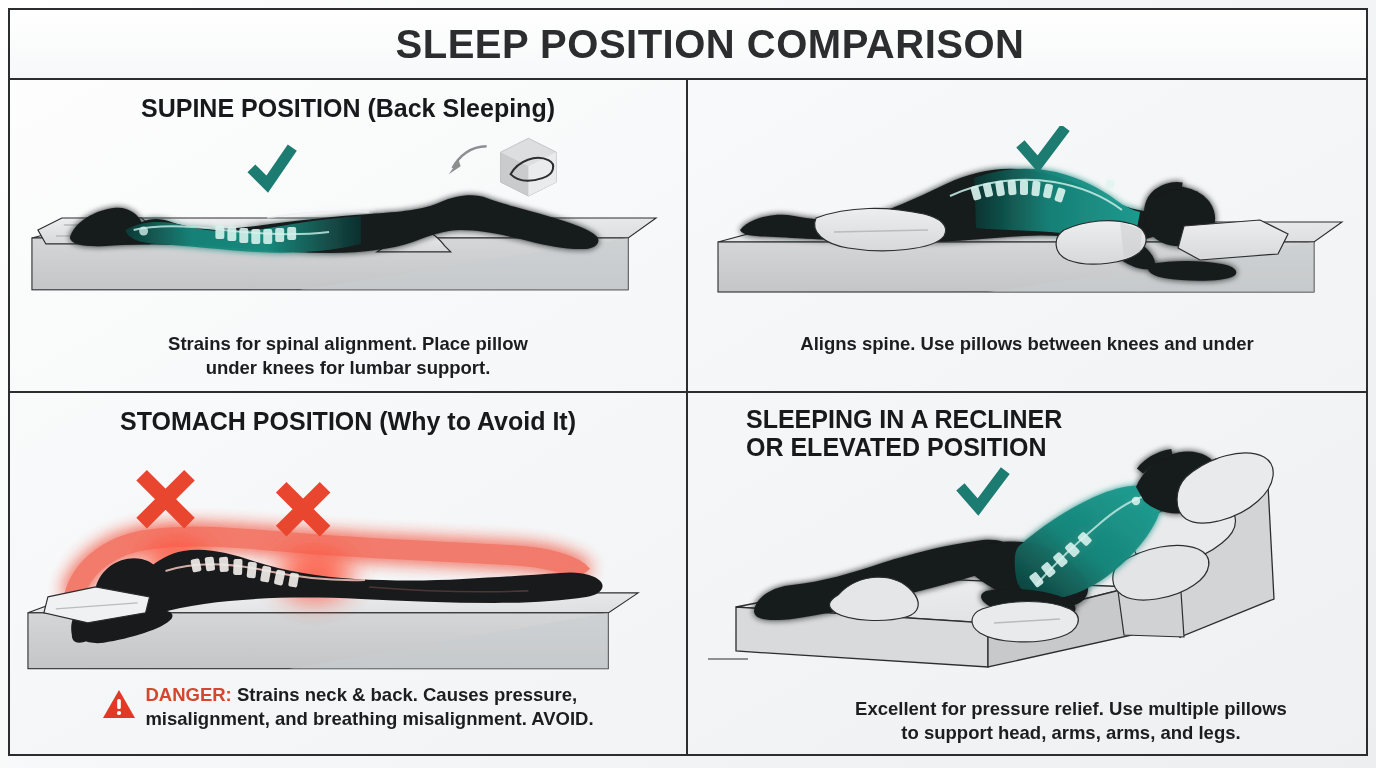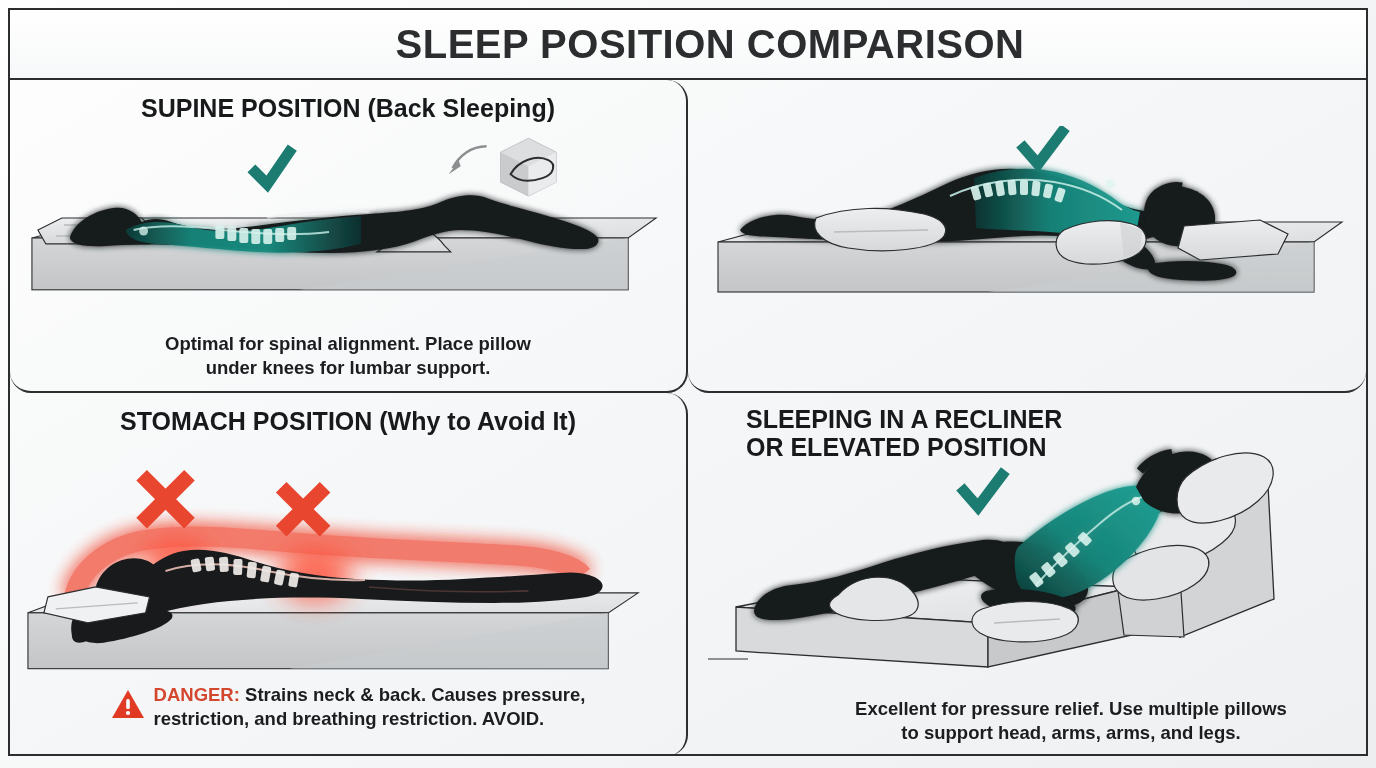--- a/index.html
+++ b/index.html
@@ -38,21 +38,21 @@
   }
   
   .grid {
     position: absolute;
     left: 0; top: 70px;
     width: 100%; height: 676px;
     display: grid;
     grid-template-columns: 678px 678px;
     grid-template-rows: 313px 363px;
   }
-  .cell { position: relative; overflow: hidden; border-radius: 21px; }
+  .cell { position: relative; overflow: hidden; }
   .cell.c1 { border-right: 2px solid #2b2d2f; border-bottom: 2px solid #2b2d2f; }
   .cell.c2 { border-bottom: 2px solid #2b2d2f; }
   .cell.c3 { border-right: 2px solid #2b2d2f; }
   .cell.c4 { }
 
   .panel-title {
     position: absolute; left: 0; top: 14px; width: 100%;
     text-align: center;
     font-size: 25px; font-weight: bold; color: #17191b;
     line-height: 1.12;
@@ -185,21 +185,21 @@
               <path d="M502,48 C510,34 528,28 540,34 C548,38 546,48 534,52 C522,56 510,56 502,48 Z" fill="none" stroke="#2b2d2f" stroke-width="2"></path>
             </g>
             <g>
               <path d="M478,20 C462,20 450,30 444,42" stroke="#8c8e90" stroke-width="2.6" fill="none"></path>
               <polygon points="440,48 452,40 450,34" fill="#8c8e90"></polygon>
             </g>
           </svg>
         </div>
 
         <div class="caption" style="top:252px;">
-          <div>Optimal for spinal alignment. Place pillow</div>
+          <div>Strains for spinal alignment. Place pillow</div>
           <div>under knees for lumbar support.</div>
         </div>
       </div>
 
       <div class="cell c2">
 
         <div class="art" style="top:46px;height:200px;">
           <svg viewBox="0 0 678 200" preserveAspectRatio="xMidYMid meet">
             <defs>
               <linearGradient id="tealBody2" x1="0" y1="0" x2="1" y2="0">
@@ -278,20 +278,21 @@
               <path d="M496,100 L572,94 L600,108 L590,128 L512,134 L490,122 Z" fill="url(#pillowG)" stroke="#2b2d2f" stroke-width="1.2"></path>
             </g>
 
             <g>
               <path d="M336,22 L350,38 L374,6" stroke="#1d7c72" stroke-width="11" fill="none" stroke-linecap="square" stroke-linejoin="miter"></path>
             </g>
           </svg>
         </div>
 
         <div class="caption" style="top:252px;">
+          <div>Aligns spine. Use pillows between knees and under</div>
         </div>
       </div>
 
       <div class="cell c3">
         <div class="panel-title">STOMACH POSITION (Why to Avoid It)</div>
 
         <div class="art" style="top:54px;height:230px;">
           <svg viewBox="0 0 678 230" preserveAspectRatio="xMidYMid meet">
             <defs>
               <filter id="redGlow" x="-30%" y="-60%" width="160%" height="220%">
@@ -373,21 +374,21 @@
         <div class="caption caption-with-icon" style="top:290px;align-items:center;">
           <span class="warn-icon">
             <svg width="34" height="32" viewBox="0 0 34 32">
               <path d="M17,2 L33,30 L1,30 Z" fill="#e03a25"></path>
               <rect x="15.2" y="11" width="3.6" height="10" rx="1.6" fill="#ffffff"></rect>
               <circle cx="17" cy="25" r="2.1" fill="#ffffff"></circle>
             </svg>
           </span>
           <span class="caption-text">
             <span class="danger-word">DANGER:</span><span> Strains neck &amp; back. Causes pressure,</span><br>
-            <span>restriction, and breathing restriction. AVOID.</span>
+            <span>misalignment, and breathing misalignment. AVOID.</span>
           </span>
         </div>
       </div>
 
       <div class="cell c4">
         <div class="panel-title two-line left-shift">
           <div>SLEEPING IN A RECLINER</div>
           <div>OR ELEVATED POSITION</div>
         </div>
 

